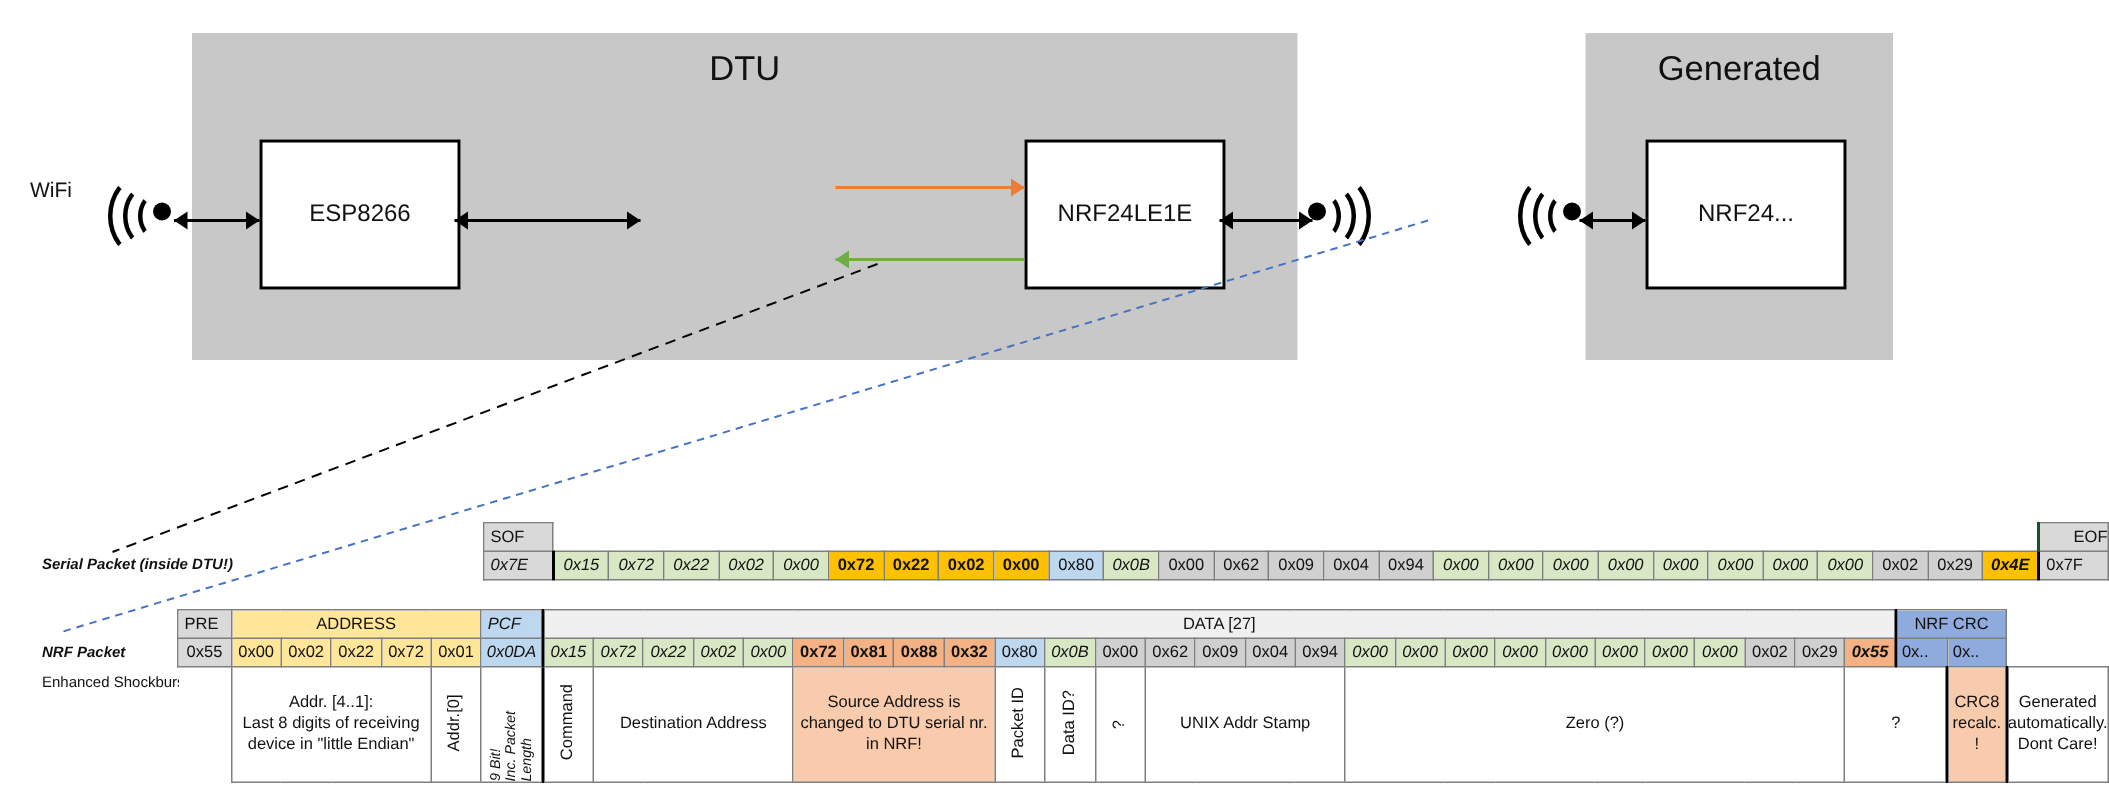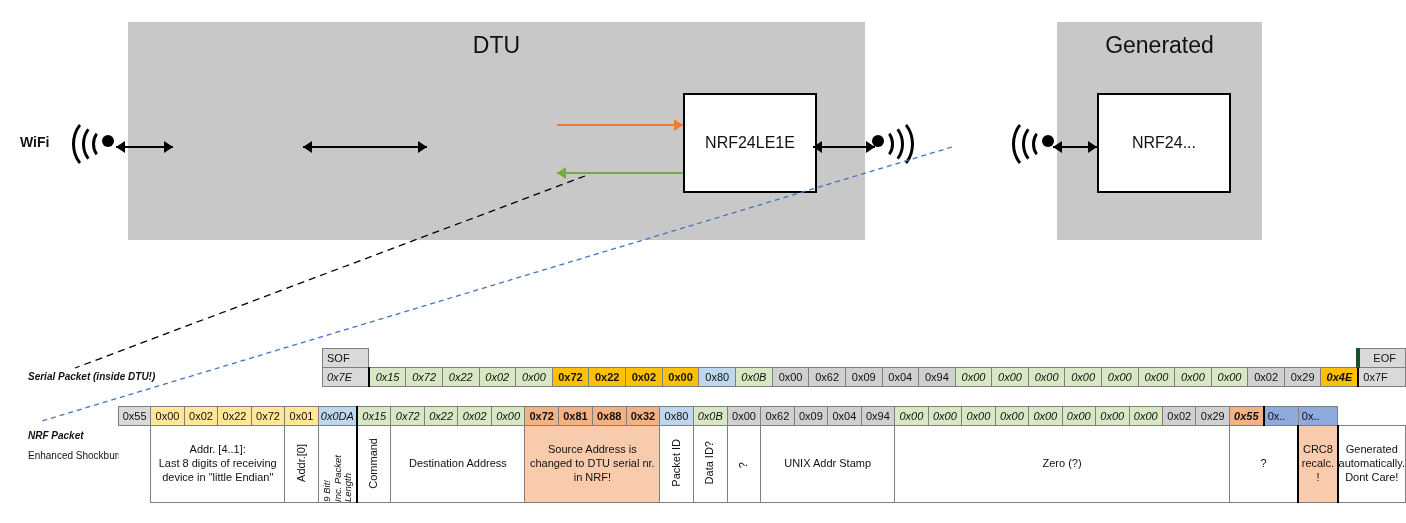--- a/index.html
+++ b/index.html
@@ -82,28 +82,31 @@
 <div id="top-diagram">
 
   <div class="enclosure" style="left:128px;top:22px;width:737px;height:218px;">
     <div class="enclosure-title">DTU</div>
   </div>
 
   <div class="enclosure" style="left:1057px;top:22px;width:205px;height:218px;">
     <div class="enclosure-title">Generated</div>
   </div>
 
+  <div class="chip" style="left:173px;top:93px;width:130px;height:96px;">
+    <span>ESP8266</span>
+  </div>
   <div class="chip" style="left:683px;top:93px;width:130px;height:96px;">
     <span>NRF24LE1E</span>
   </div>
   <div class="chip" style="left:1097px;top:93px;width:130px;height:96px;">
     <span>NRF24...</span>
   </div>
 
-  <div class="wifi-label" style="left:20px;top:134px;font-weight:bold;">WiFi</div>
+  <div class="wifi-label" style="left:20px;top:118px;">WiFi</div>
 
   <div class="radio" style="left:68px;top:119px;">
     <div class="dot"></div>
     <div class="arc" style="left:24px;top:10px;width:16px;height:24px;"></div>
     <div class="arc" style="left:14px;top:4px;width:26px;height:36px;"></div>
     <div class="arc" style="left:4px;top:-2px;width:36px;height:48px;"></div>
   </div>
 
   <div class="hline" style="left:116px;top:146px;width:57px;"></div>
   <div class="arrowhead ah-r" style="left:164px;top:141px;"></div>
@@ -147,21 +150,21 @@
   <line x1="952" y1="147" x2="42" y2="421" stroke="#4472c4" stroke-width="1.3" stroke-dasharray="5,4"></line>
 </svg>
 
 <div class="pkt-label bold-italic" style="left:28px;top:371px;">Serial Packet (inside DTU!)</div>
 
 <table class="pkt" style="left:322px;top:348px;">
   <tbody>
       <tr>
     <td class="c-gray" style="width:44px;text-align:left;padding-left:4px;">SOF</td>
     <td class="noborder" id="ser-hdr-spacer" colspan="27"></td>
-    <td class="c-gray" style="width:44px;text-align:center;padding-left:4px;border-left:4px solid #14532d;">EOF</td>
+    <td class="c-gray" style="width:44px;text-align:right;padding-left:4px;border-left:2px solid #14532d;">EOF</td>
   </tr>
   <tr id="serial-bytes-row">
     <td class="c-gray thickright" style="width:44px;text-align:left;padding-left:4px;">0x7E</td>
 
     <td class="c-green thickleft" style="width: 38px;">0x15</td>
         <td class="c-green" style="width: 38px;">0x72</td>
         <td class="c-green" style="width: 38px;">0x22</td>
         <td class="c-green" style="width: 38px;">0x02</td>
         <td class="c-green" style="width: 38px;">0x00</td>
         <td class="c-gold" style="width: 38px;">0x72</td>
@@ -190,20 +193,27 @@
   </tr>
 </tbody>
   </table>
 
 <div class="pkt-label bold-italic" style="left:28px;top:430px;">NRF Packet</div>
 <div class="pkt-label" style="left:28px;top:450px;">Enhanced Shockburst</div>
 
 <table class="pkt" style="left:118px;top:406px;">
 
   <tbody>
+      <tr>
+    <td class="c-gray" style="width:36px;text-align:left;padding-left:4px;">PRE</td>
+    <td class="c-yellow" colspan="5">ADDRESS</td>
+    <td class="c-blue thickright" style="width:40px;text-align:left;padding-left:4px;">PCF</td>
+    <td class="c-shade" id="nrf-data-header" colspan="27" style="border-left:none;border-right:2px solid #000;">DATA [27]</td>
+    <td class="c-hdrblue" colspan="2">NRF CRC</td>
+  </tr>
 
   <tr id="nrf-bytes-row">
     <td class="c-gray" style="width:36px;">0x55</td>
 
   <td class="c-yellow" style="width: 38px;">0x00</td>
         <td class="c-yellow" style="width: 38px;">0x02</td>
         <td class="c-yellow" style="width: 38px;">0x22</td>
         <td class="c-yellow" style="width: 38px;">0x72</td>
         <td class="c-yellow" style="width: 38px;">0x01</td>
         <td class="c-blue thickright" style="width: 40px;">0x0DA</td>

